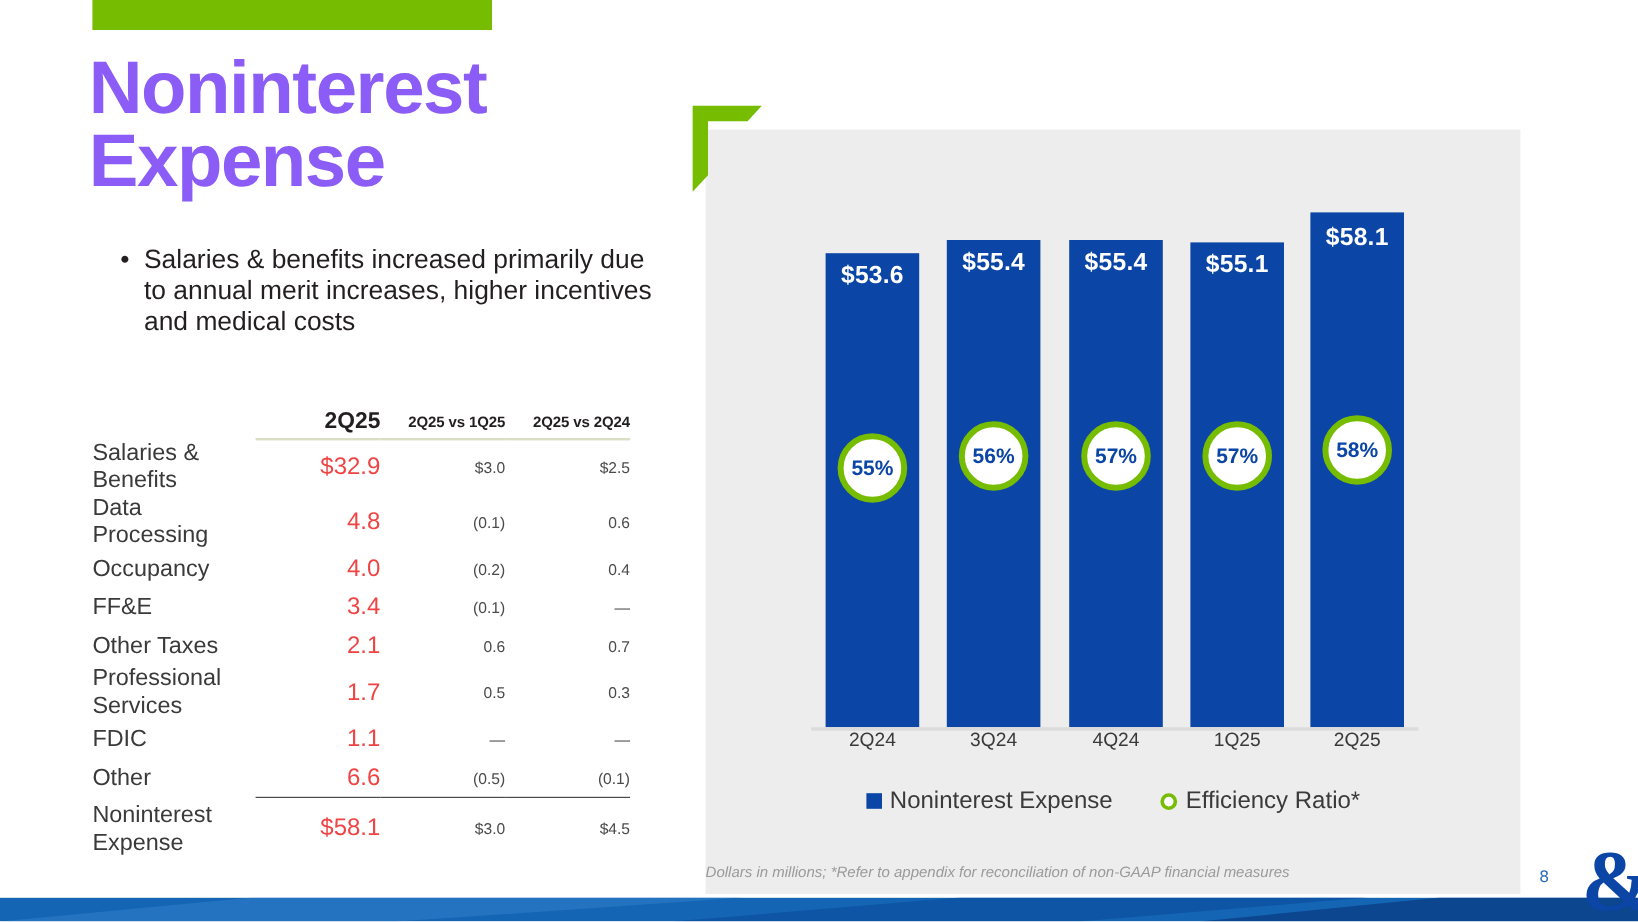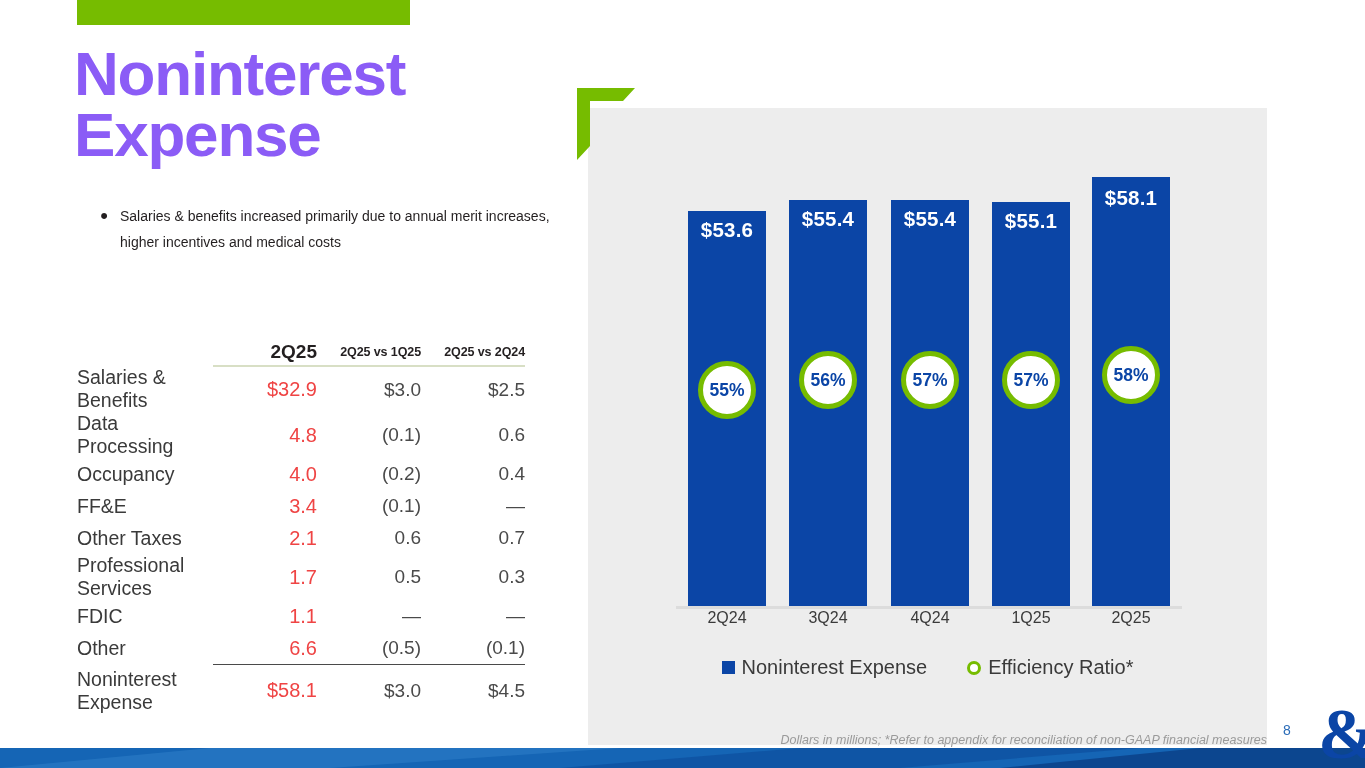--- a/index.html
+++ b/index.html
@@ -23,39 +23,39 @@
   }
   .bullet-block{
     position:absolute;left:88px;top:203px;width:470px;
   }
   .bullet-row{display:flex;align-items:flex-start;}
   .bullet-dot{
     width:32px;flex:0 0 32px;font-size:22px;line-height:26px;color:#231f20;
     text-align:center;
   }
   .bullet-text{
-    font-size:14px;line-height:26.2px;color:#231f20;
+    font-size:22px;line-height:26.2px;color:#231f20;
   }
 
   
   .table-wrap{
     position:absolute;left:77px;top:341px;width:450px;
   }
   table.fin{border-collapse:collapse;width:448px;}
   table.fin td,table.fin th{padding:0;}
   .c-label{
     text-align:left;font-size:19.5px;color:#3a3a3a;font-weight:normal;
     padding-right:6px;
   }
   .c-main{
     text-align:right;font-size:20px;color:#ef4444;width:104px;
     padding-right:2px;
   }
   .c-d1,.c-d2{
-    text-align:right;font-size:19px;color:#4a4a4a;width:104px;
+    text-align:right;font-size:13px;color:#4a4a4a;width:104px;
     padding-right:2px;
   }
   thead .c-main{font-weight:bold;font-size:19px;color:#231f20;}
   thead .c-d1,thead .c-d2{font-weight:bold;font-size:12.5px;color:#231f20;letter-spacing:-.1px;}
   thead .hdr-cell{padding-bottom:4px;}
   .hdr-rule td{height:3px;}
   .hdr-rule .rule{
     border-bottom:2px solid #d8dfc5;height:0;
   }
   tbody tr td{height:32px;vertical-align:middle;}
@@ -102,22 +102,22 @@
     font-size:20px;color:#3a3a3a;
   }
   .legend-item{display:flex;align-items:center;gap:7px;}
   .sw-square{width:13px;height:13px;background:#0B45A6;display:inline-block;}
   .sw-ring{
     width:14px;height:14px;border-radius:50%;
     border:3.5px solid #76BC00;background:#ffffff;box-sizing:border-box;
     display:inline-block;
   }
   .footnote{
-    position:absolute;top:612px;left:0;width:679px;text-align:right;
-    font-size:12.5px;font-style:italic;color:#9a9a9a;margin-top:13px;
+    position:absolute;top:612px;left:0;width:679px;text-align:left;
+    font-size:12.5px;font-style:italic;color:#9a9a9a;
   }
   .pagenum{
     position:absolute;left:1283px;top:722px;
     font-size:14px;color:#2b6cb8;
   }
 
   
   .bottom-band{
     position:absolute;left:0;top:748px;width:1365px;height:20px;
     overflow:hidden;

